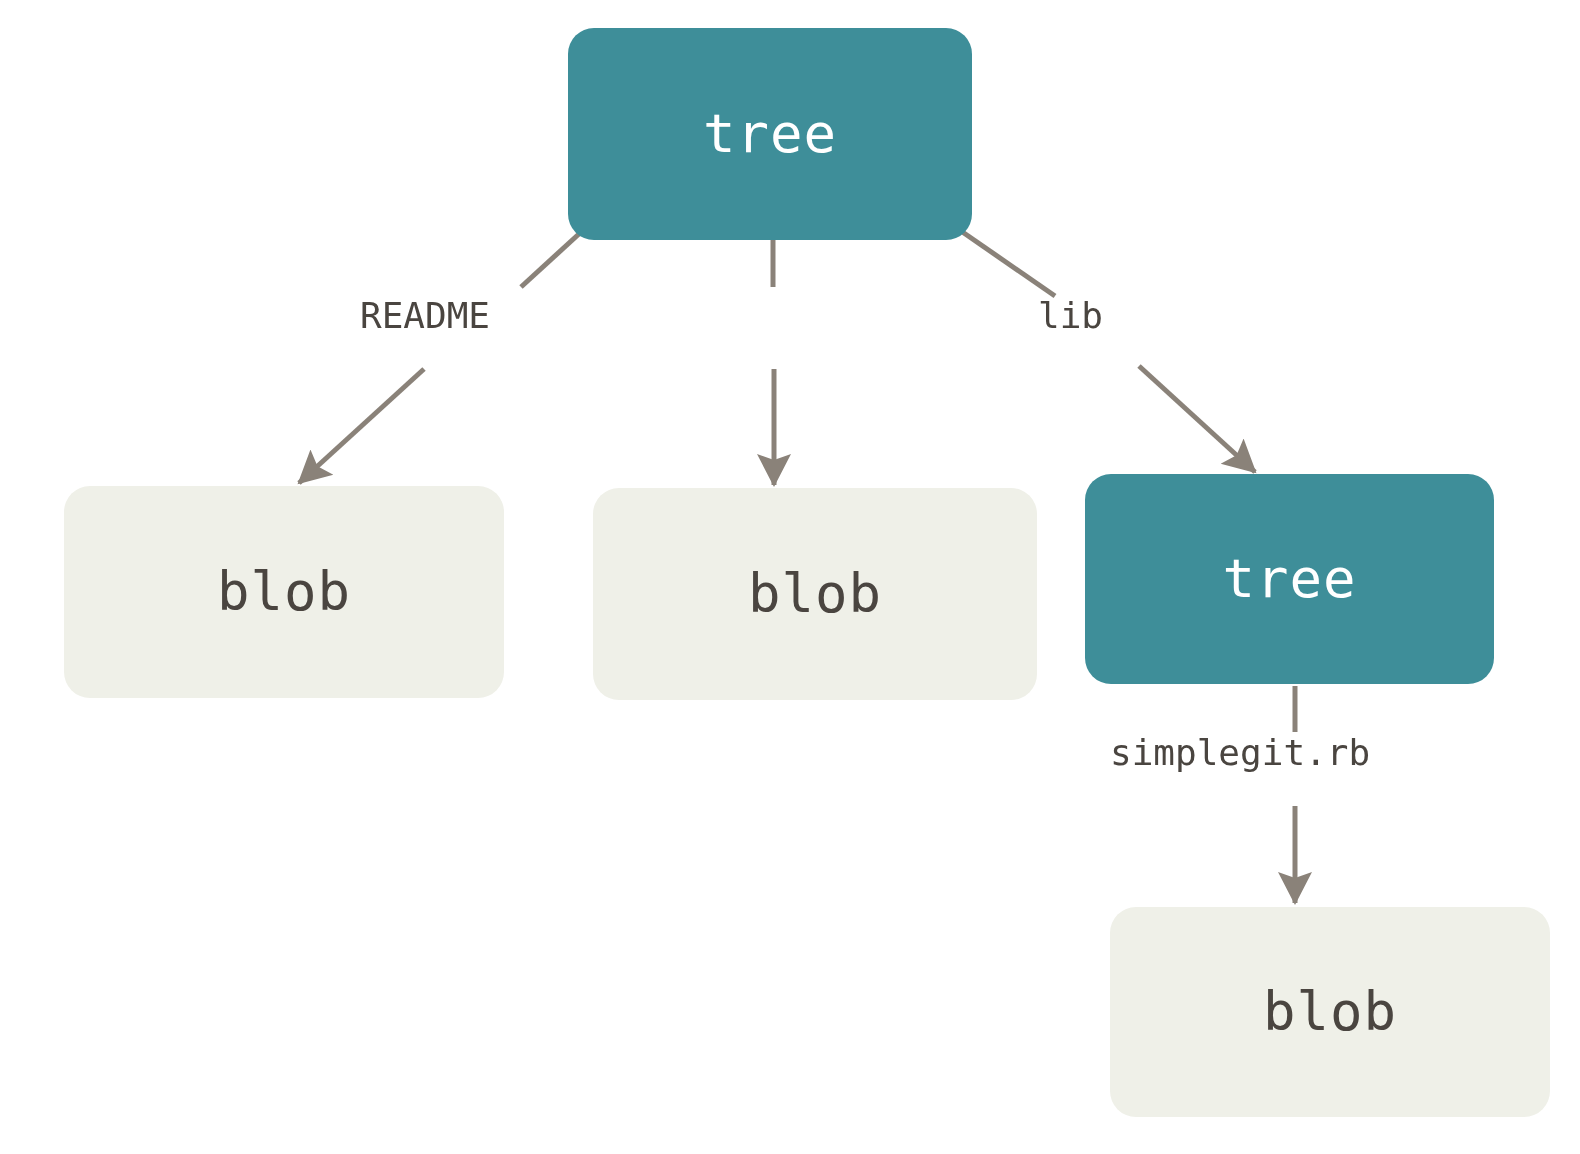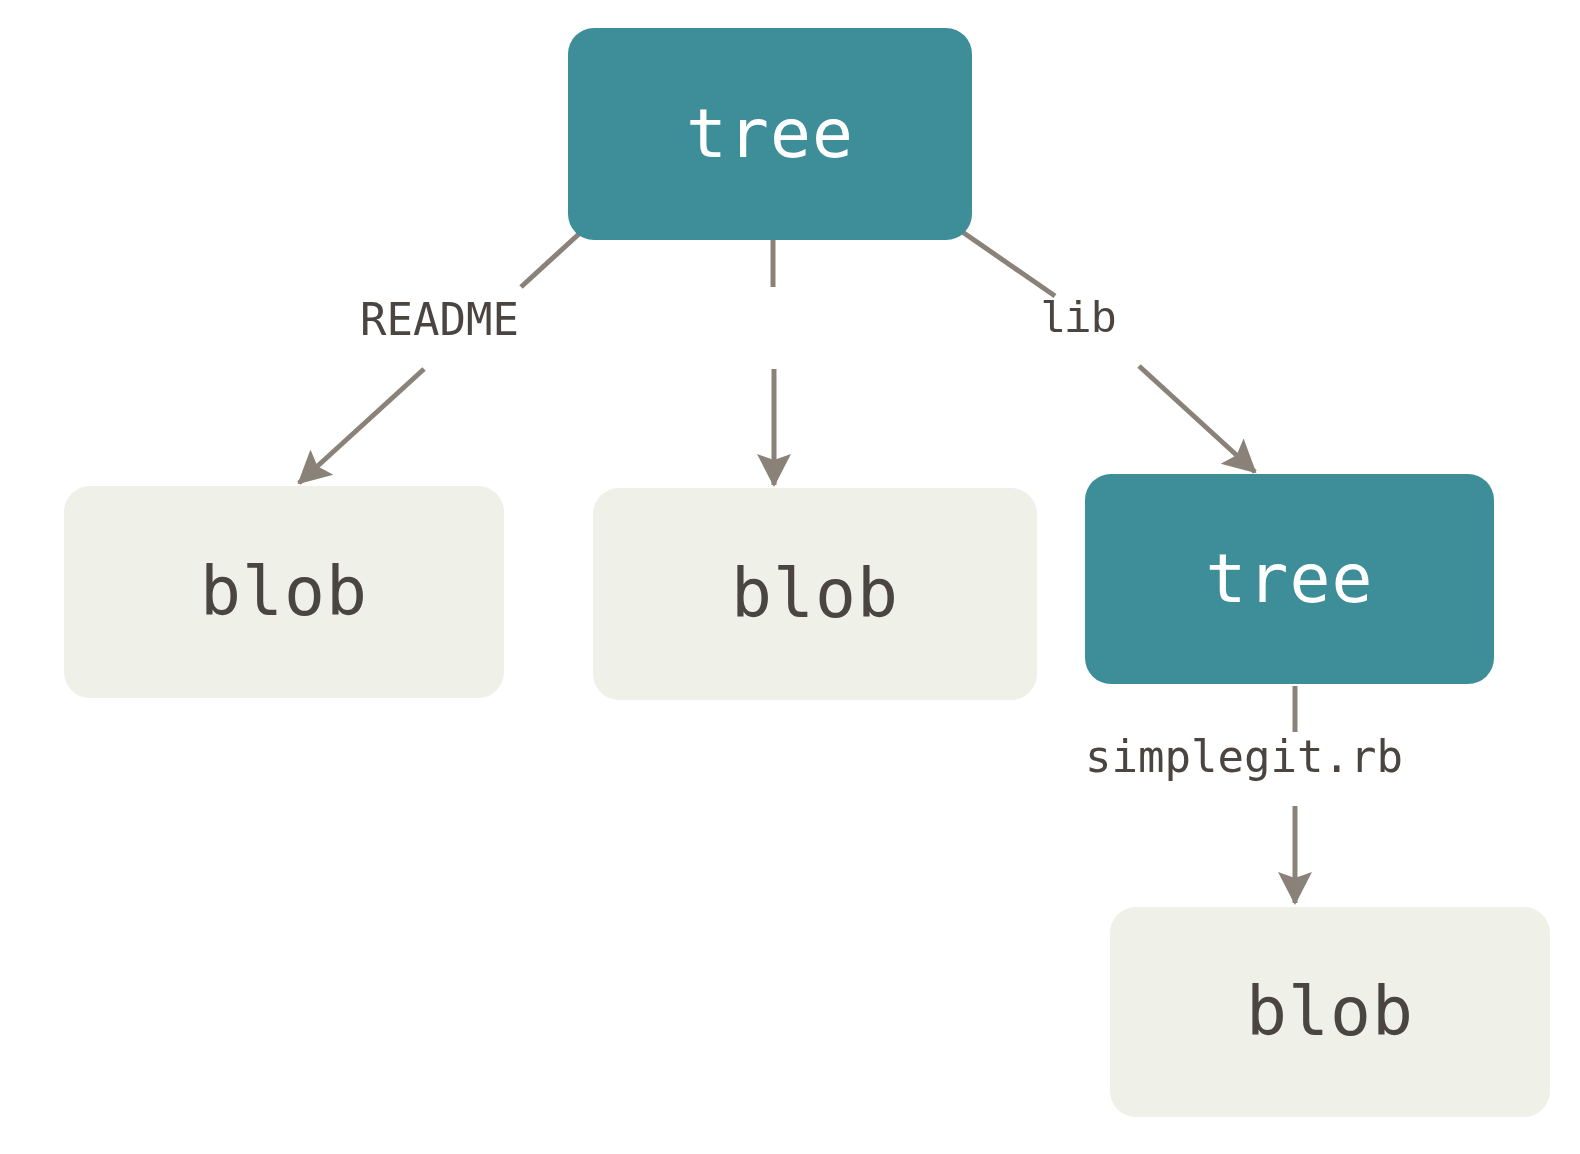--- a/index.html
+++ b/index.html
@@ -26,29 +26,29 @@
   .node-tree {
     background: #3e8e99;
     color: #ffffff;
   }
   .node-blob {
     background: #eff0e8;
     color: #4a4540;
     margin-left: 44px;
   }
   .node-label {
-    font-size: 68px;
+    font-size: 54px;
     letter-spacing: 1px;
     line-height: 1;
     font-family: "DejaVu Sans Mono", "Liberation Mono", monospace;
     user-select: none;
   }
   .edge-label {
     position: absolute;
-    font-size: 44px;
+    font-size: 36px;
     color: #4a4540;
     line-height: 1;
     white-space: nowrap;
     font-family: "DejaVu Sans Mono", "Liberation Mono", monospace;
     user-select: none;
   }
   #edges {
     position: absolute;
     left: 0;
     top: 0;
@@ -98,17 +98,17 @@
     <span class="node-label">tree</span>
   </div>
 
   <div class="node node-blob" style="left:1066px; top:907px; width:440px; height:210px;">
     <span class="node-label">blob</span>
   </div>
 
   <div class="edge-label" style="left:360px; top:298px;">README</div>
 
 
-  <div class="edge-label" style="left:1038px; top:298px;font-family:Liberation Mono, monospace;">lib</div>
+  <div class="edge-label" style="left:1038px; top:298px;">lib</div>
 
-  <div class="edge-label" style="left:1085px; top:735px;">simplegit.rb</div>
+  <div class="edge-label" style="left:1110px; top:735px;">simplegit.rb</div>
 
 </div>
 
 </body></html>

